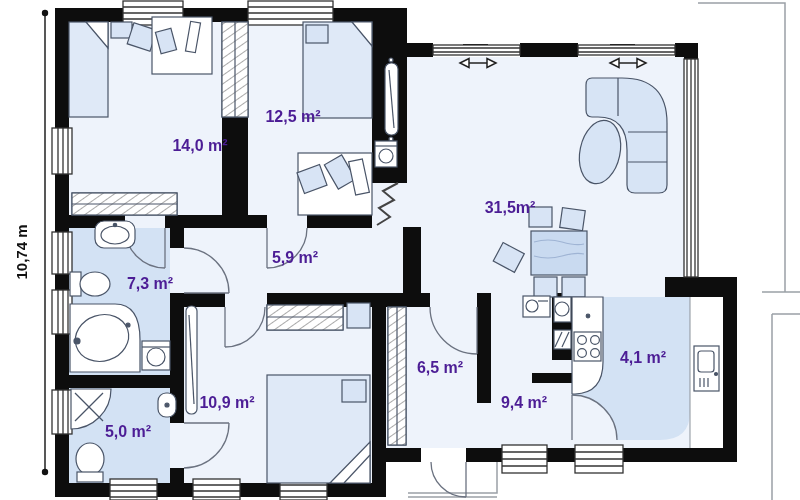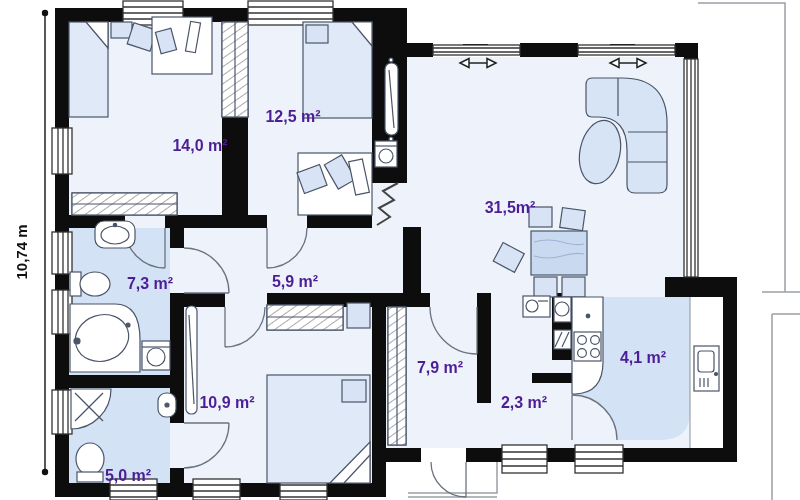--- a/index.html
+++ b/index.html
@@ -370,21 +370,21 @@
     <circle cx="45" cy="13" r="3.2" fill="#111" stroke="none"></circle>
     <circle cx="45" cy="472" r="3.2" fill="#111" stroke="none"></circle>
   </g>
 </svg>
 
 <div class="dim-label" style="left:21px;top:252px;">10,74 m</div>
 
 <div class="room-label" style="left:168px;top:146px;margin-left:32px;">14,0 m²</div>
 <div class="room-label" style="left:293px;top:117px;">12,5 m²</div>
 <div class="room-label" style="left:510px;top:164px;margin-top:44px;">31,5m²</div>
-<div class="room-label" style="left:295px;top:258px;margin-top:24px;">5,9 m²</div>
+<div class="room-label" style="left:295px;top:258px;">5,9 m²</div>
 <div class="room-label" style="left:134px;top:284px;margin-left:16px;">7,3 m²</div>
-<div class="room-label" style="left:128px;top:432px;margin-top:44px;">5,0 m²</div>
+<div class="room-label" style="left:128px;top:432px;">5,0 m²</div>
 <div class="room-label" style="left:227px;top:403px;">10,9 m²</div>
-<div class="room-label" style="left:440px;top:368px;">7,9 m²</div>
-<div class="room-label" style="left:524px;top:403px;">2,3 m²</div>
+<div class="room-label" style="left:440px;top:368px;">6,5 m²</div>
+<div class="room-label" style="left:524px;top:403px;">9,4 m²</div>
 <div class="room-label" style="left:643px;top:358px;">4,1 m²</div>
 
 </div>
 
 </body></html>

